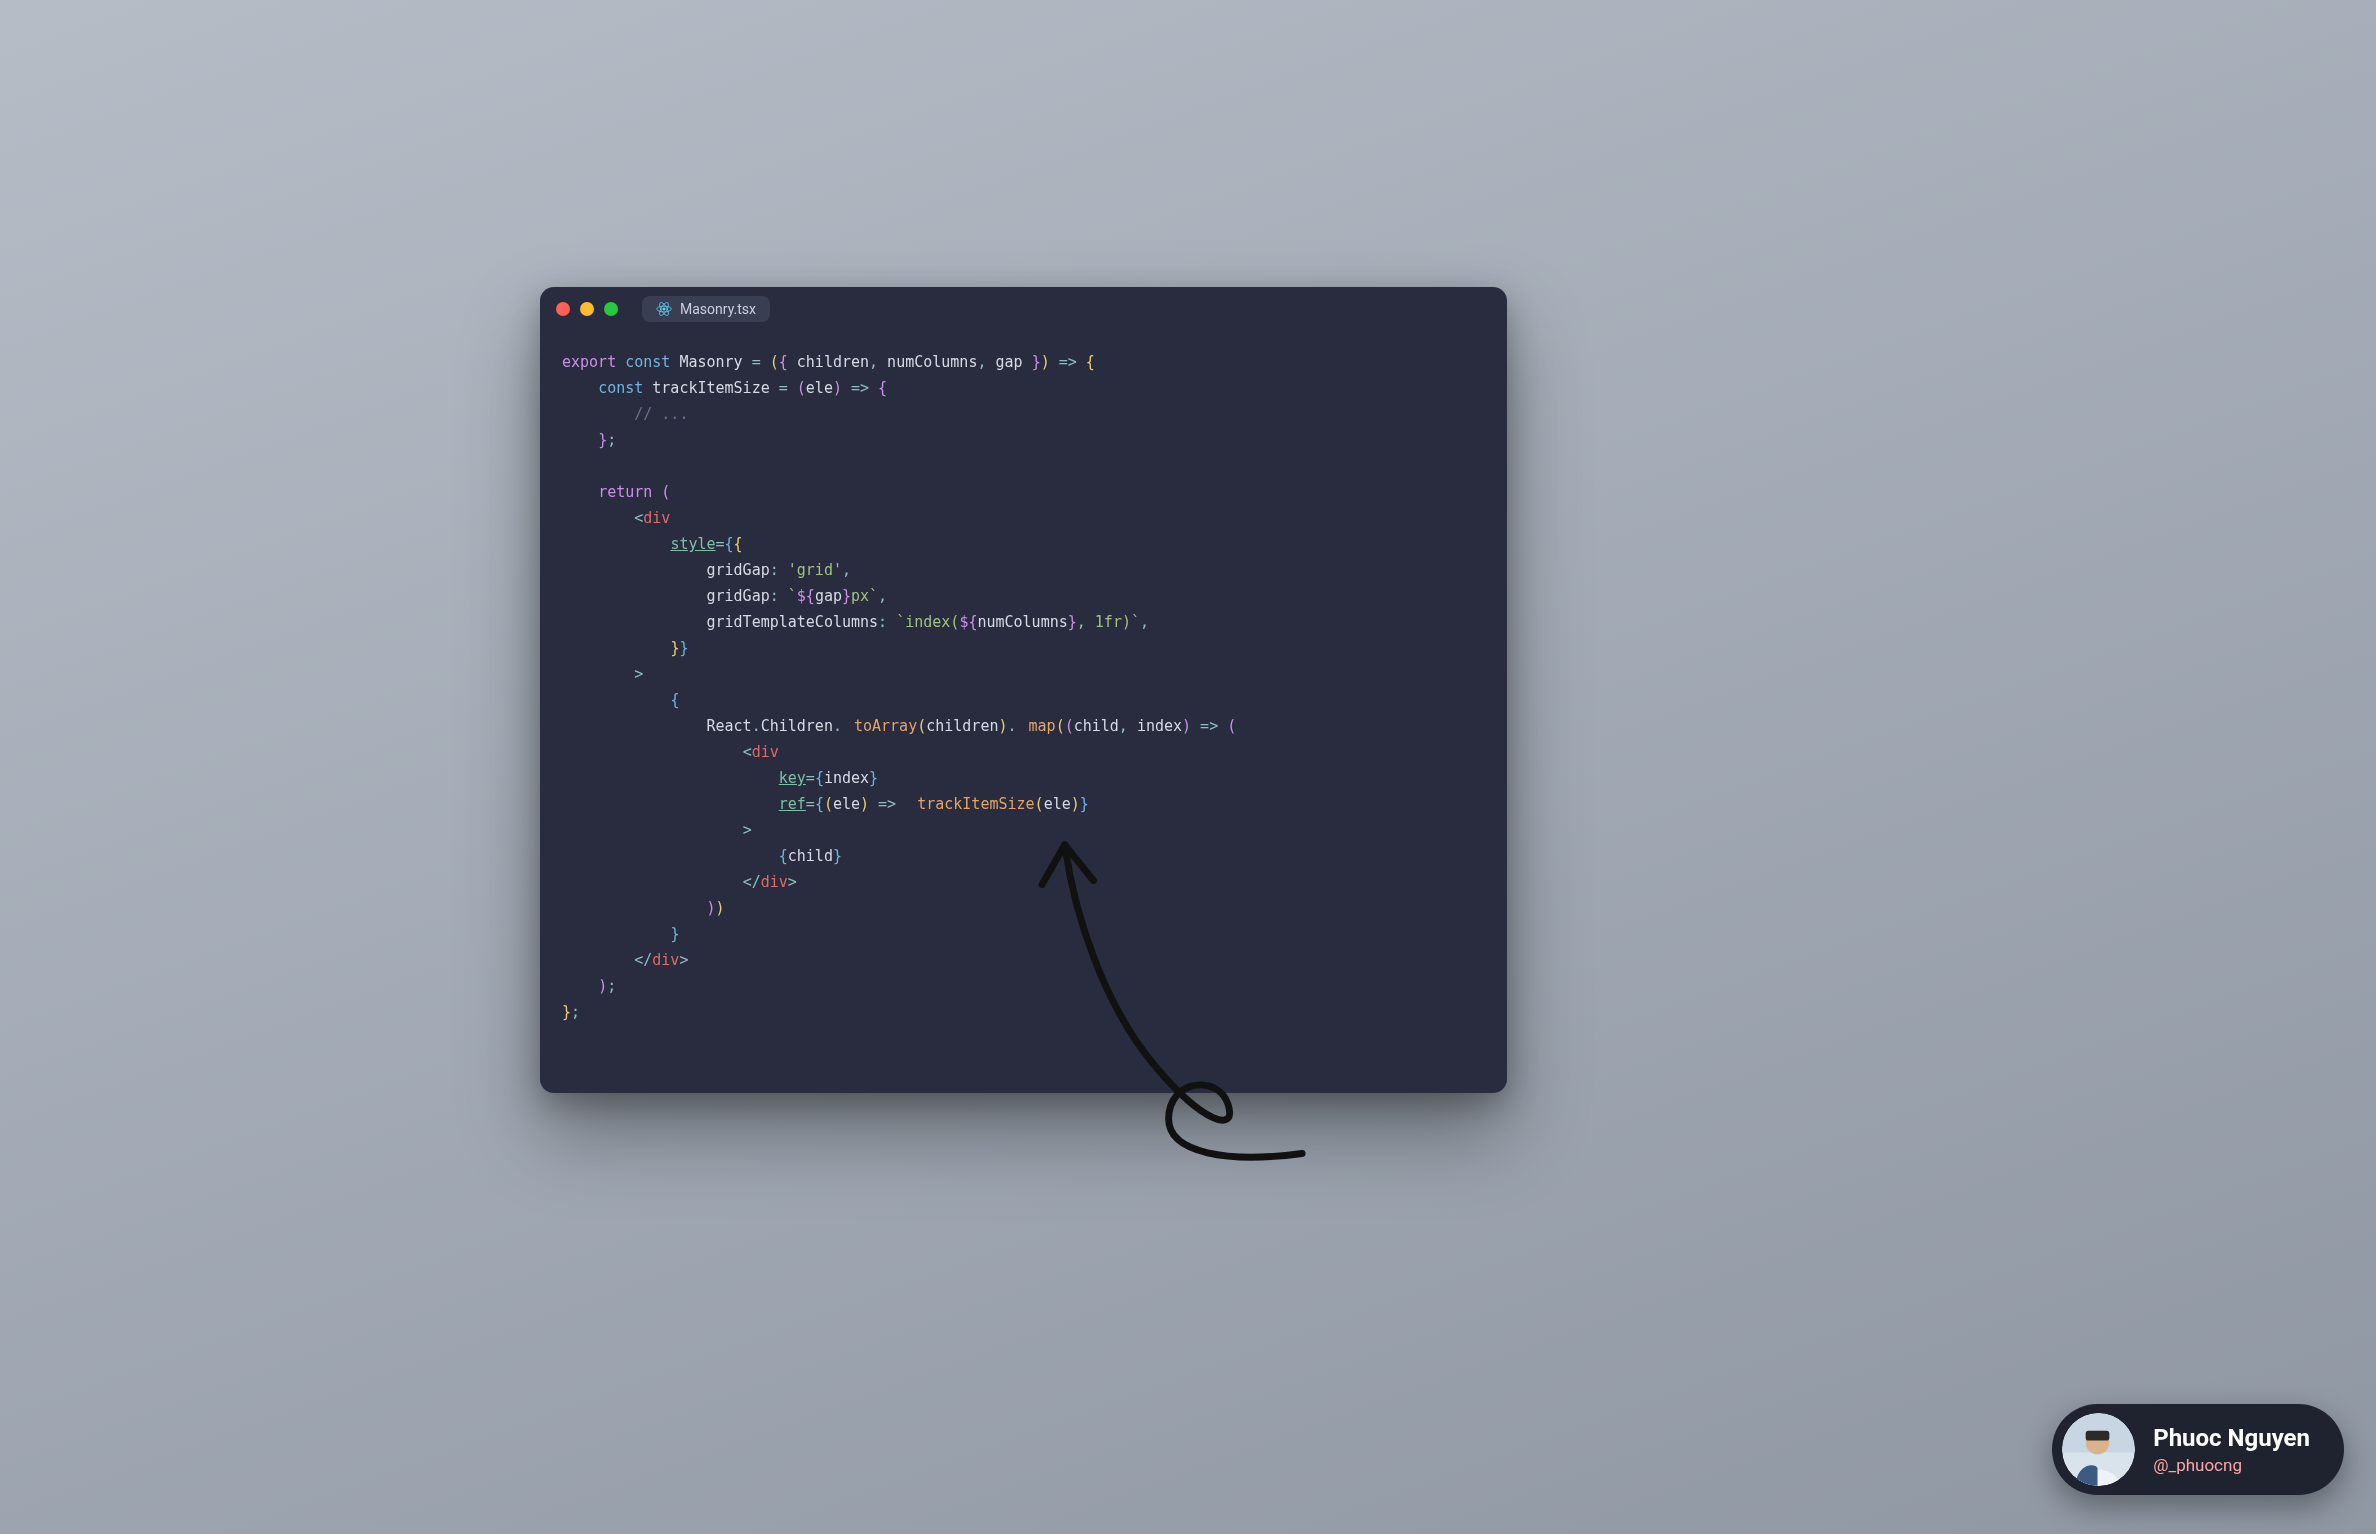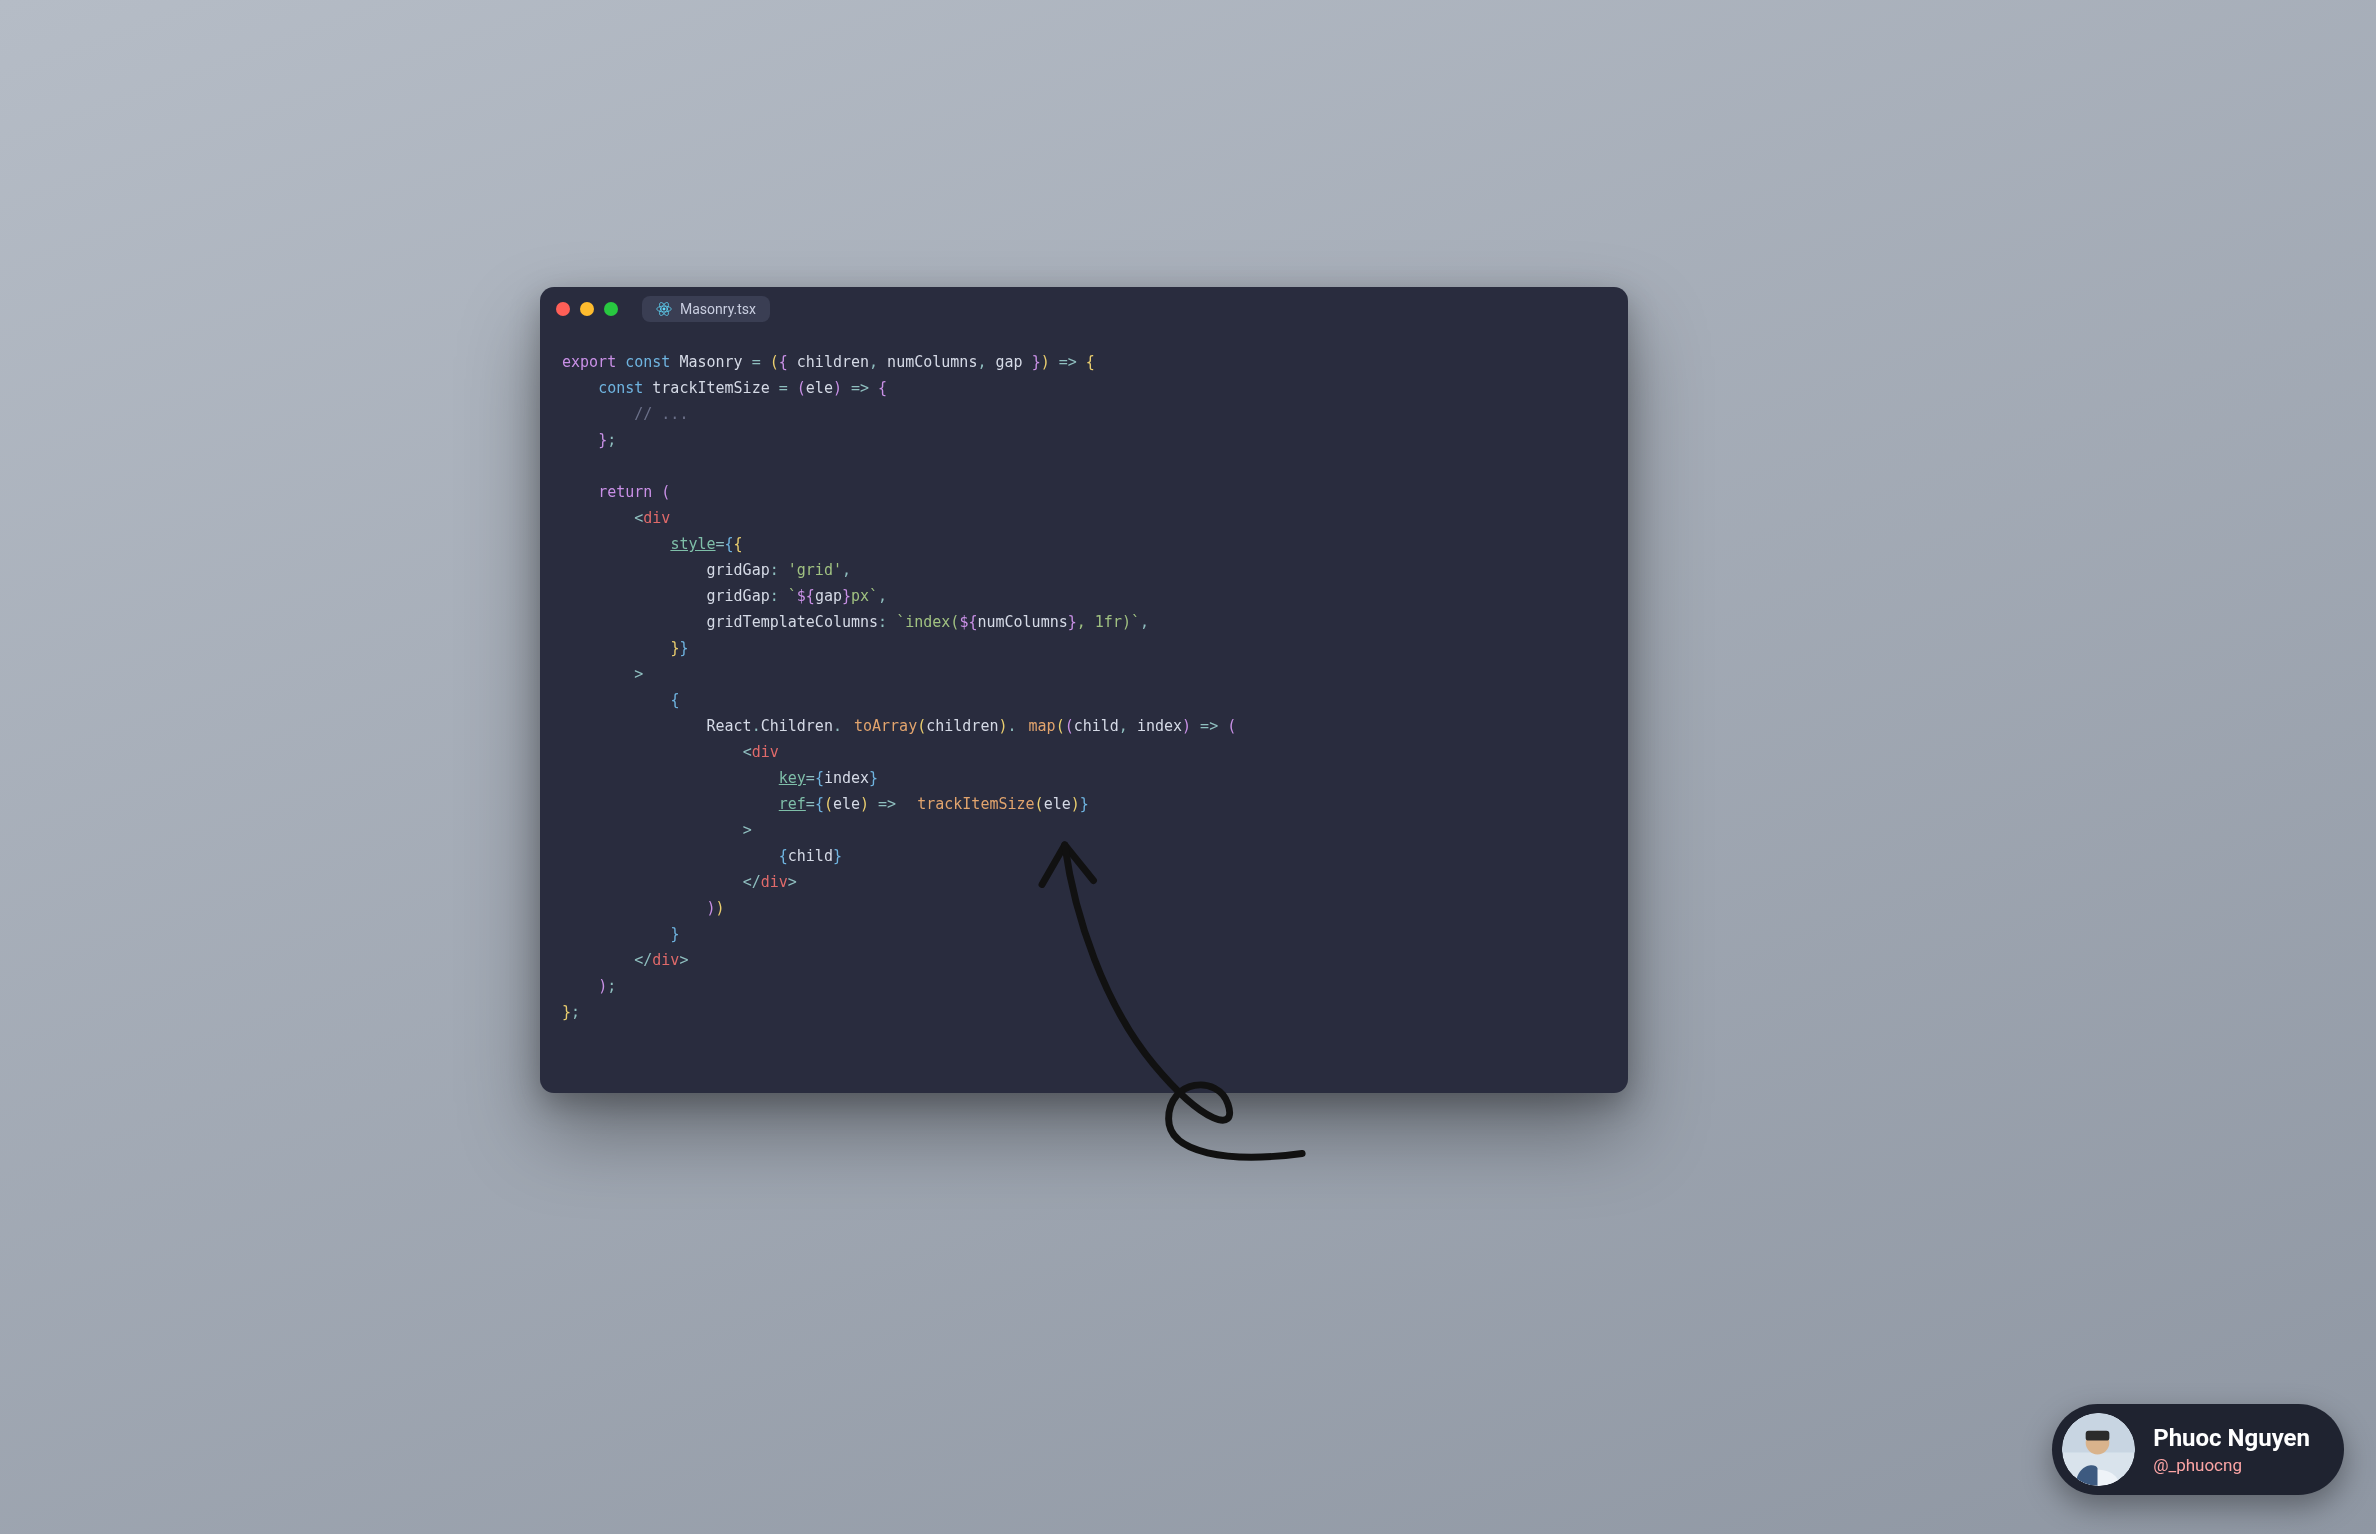--- a/index.html
+++ b/index.html
@@ -38,21 +38,21 @@
     font-family: -apple-system, BlinkMacSystemFont, "Segoe UI", Roboto, sans-serif;
     position: relative;
     transform-origin: top left;
   }
 
   
   .window {
     position: absolute;
     left: 540px;
     top: 287px;
-    width: 1088px;
+    width: 967px;
     height: 806px;
     background: var(--window-bg);
     border-radius: 14px;
     box-shadow: 0 40px 79px rgba(0,0,0,0.35), 0 10px 30px rgba(0,0,0,0.25);
     overflow: hidden;
     display: flex;
     flex-direction: column;
   }
 
   .titlebar {

